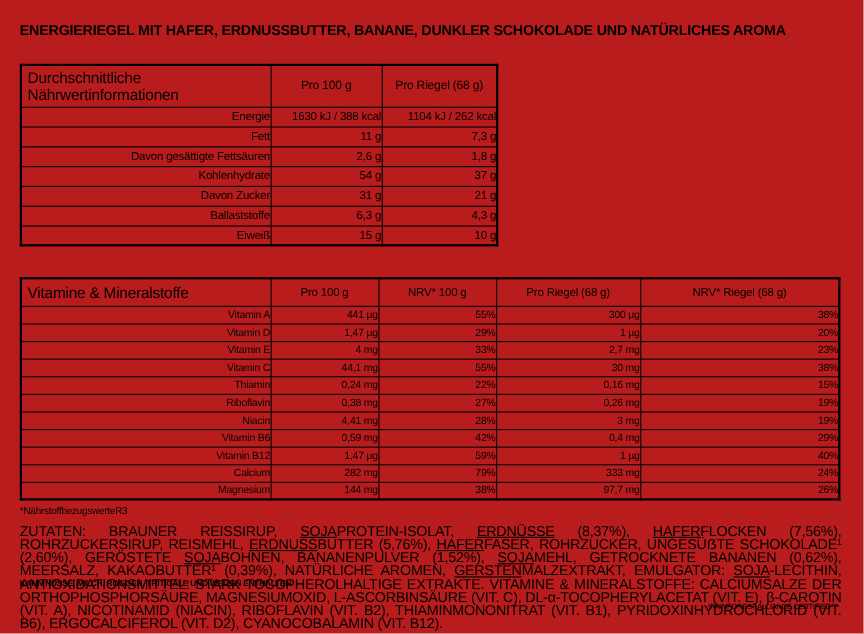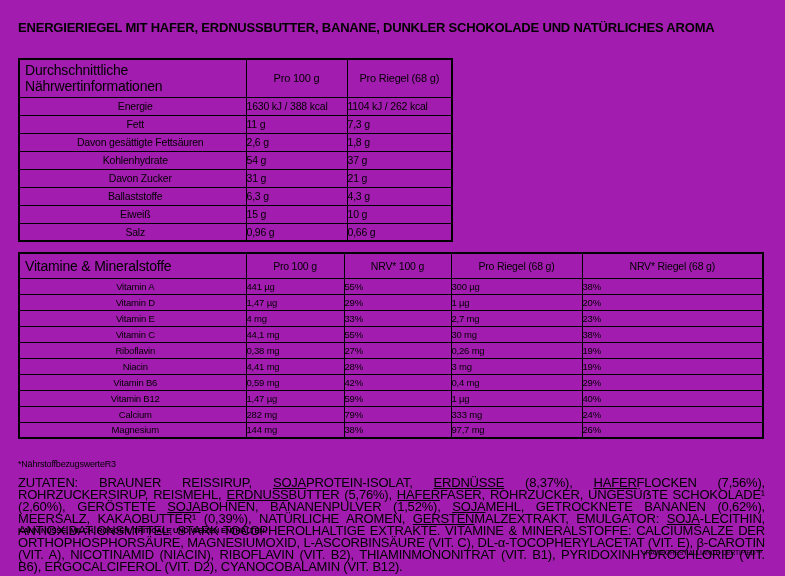--- a/index.html
+++ b/index.html
@@ -1,18 +1,18 @@
 <!DOCTYPE html>
 <html><head>
 <meta charset="utf-8">
 <style>
   * { margin:0; padding:0; box-sizing:border-box; }
   html,body { background:#e8e8e8; }
   .page {
-    position:relative; width:785px; height:576px; background:#a21caf;
+    position:relative; width:785px; height:576px; background:#b91c1c;
     font-family:"Liberation Sans", sans-serif; color:#000;
     overflow:hidden; letter-spacing:-0.2px;
   }
   .title {
     position:absolute; left:18px; top:20px; width:752px;
     font-size:13px; font-weight:bold;
   }
   table { border-collapse:collapse; table-layout:fixed; }
   .ntable { position:absolute; border:2px solid #000; }
   .ntable td, .ntable th { border:1px solid #000; overflow:hidden; white-space:nowrap; }
@@ -20,23 +20,23 @@
   #table2 { left:18px; top:252px; width:744px; }
   .thead-title { font-size:14px; font-weight:normal; text-align:left; padding-left:5px; line-height:1.15; white-space:normal !important; }
   .thead-col { font-size:11px; font-weight:normal; text-align:center; }
   #table1 thead tr { height:38px; }
   #table1 tbody tr { height:18px; }
   #table1 tbody td { font-size:10.5px; }
   #table2 thead tr { height:25px; }
   #table2 tbody tr { height:16px; }
   #table2 tbody td { font-size:9.5px; }
   #table2 .thead-col { font-size:10.5px; }
-  td.lbl { text-align:center; padding-left:5px; }
+  td.lbl { text-align:right; padding-left:5px; }
   td.lbl.ind { padding-left:15px; }
-  td.val { text-align:left; }
+  td.val { text-align:right; }
   .footline {
     position:absolute; left:18px; top:459px; width:744px;
     display:flex; font-size:9px;
   }
   .ingredients {
     position:absolute; left:18px; top:477px; width:747px;
     font-size:13px; line-height:12px; text-align:justify;
   }
   .ingredients .u { text-decoration:underline; }
   .allergen {
@@ -96,25 +96,20 @@
         </tr>
         <tr>
           <td class="lbl">Ballaststoffe</td>
           <td class="val">6,3 g</td>
           <td class="val">4,3 g</td>
         </tr>
         <tr>
           <td class="lbl">Eiweiß</td>
           <td class="val">15 g</td>
           <td class="val">10 g</td>
-        </tr>
-        <tr>
-          <td class="lbl">Salz</td>
-          <td class="val">0,96 g</td>
-          <td class="val">0,66 g</td>
         </tr>
       </tbody>
   </table>
 
   <table class="ntable" id="table2">
     <colgroup>
         <col style="width:227px">
         <col style="width:98px">
         <col style="width:107px">
         <col style="width:131px">
@@ -152,20 +147,27 @@
           <td class="val">23%</td>
         </tr>
         <tr>
           <td class="lbl">Vitamin C</td>
           <td class="val">44,1 mg</td>
           <td class="val">55%</td>
           <td class="val">30 mg</td>
           <td class="val">38%</td>
         </tr>
         <tr>
+          <td class="lbl">Thiamin</td>
+          <td class="val">0,24 mg</td>
+          <td class="val">22%</td>
+          <td class="val">0,16 mg</td>
+          <td class="val">15%</td>
+        </tr>
+        <tr>
           <td class="lbl">Riboflavin</td>
           <td class="val">0,38 mg</td>
           <td class="val">27%</td>
           <td class="val">0,26 mg</td>
           <td class="val">19%</td>
         </tr>
         <tr>
           <td class="lbl">Niacin</td>
           <td class="val">4,41 mg</td>
           <td class="val">28%</td>

